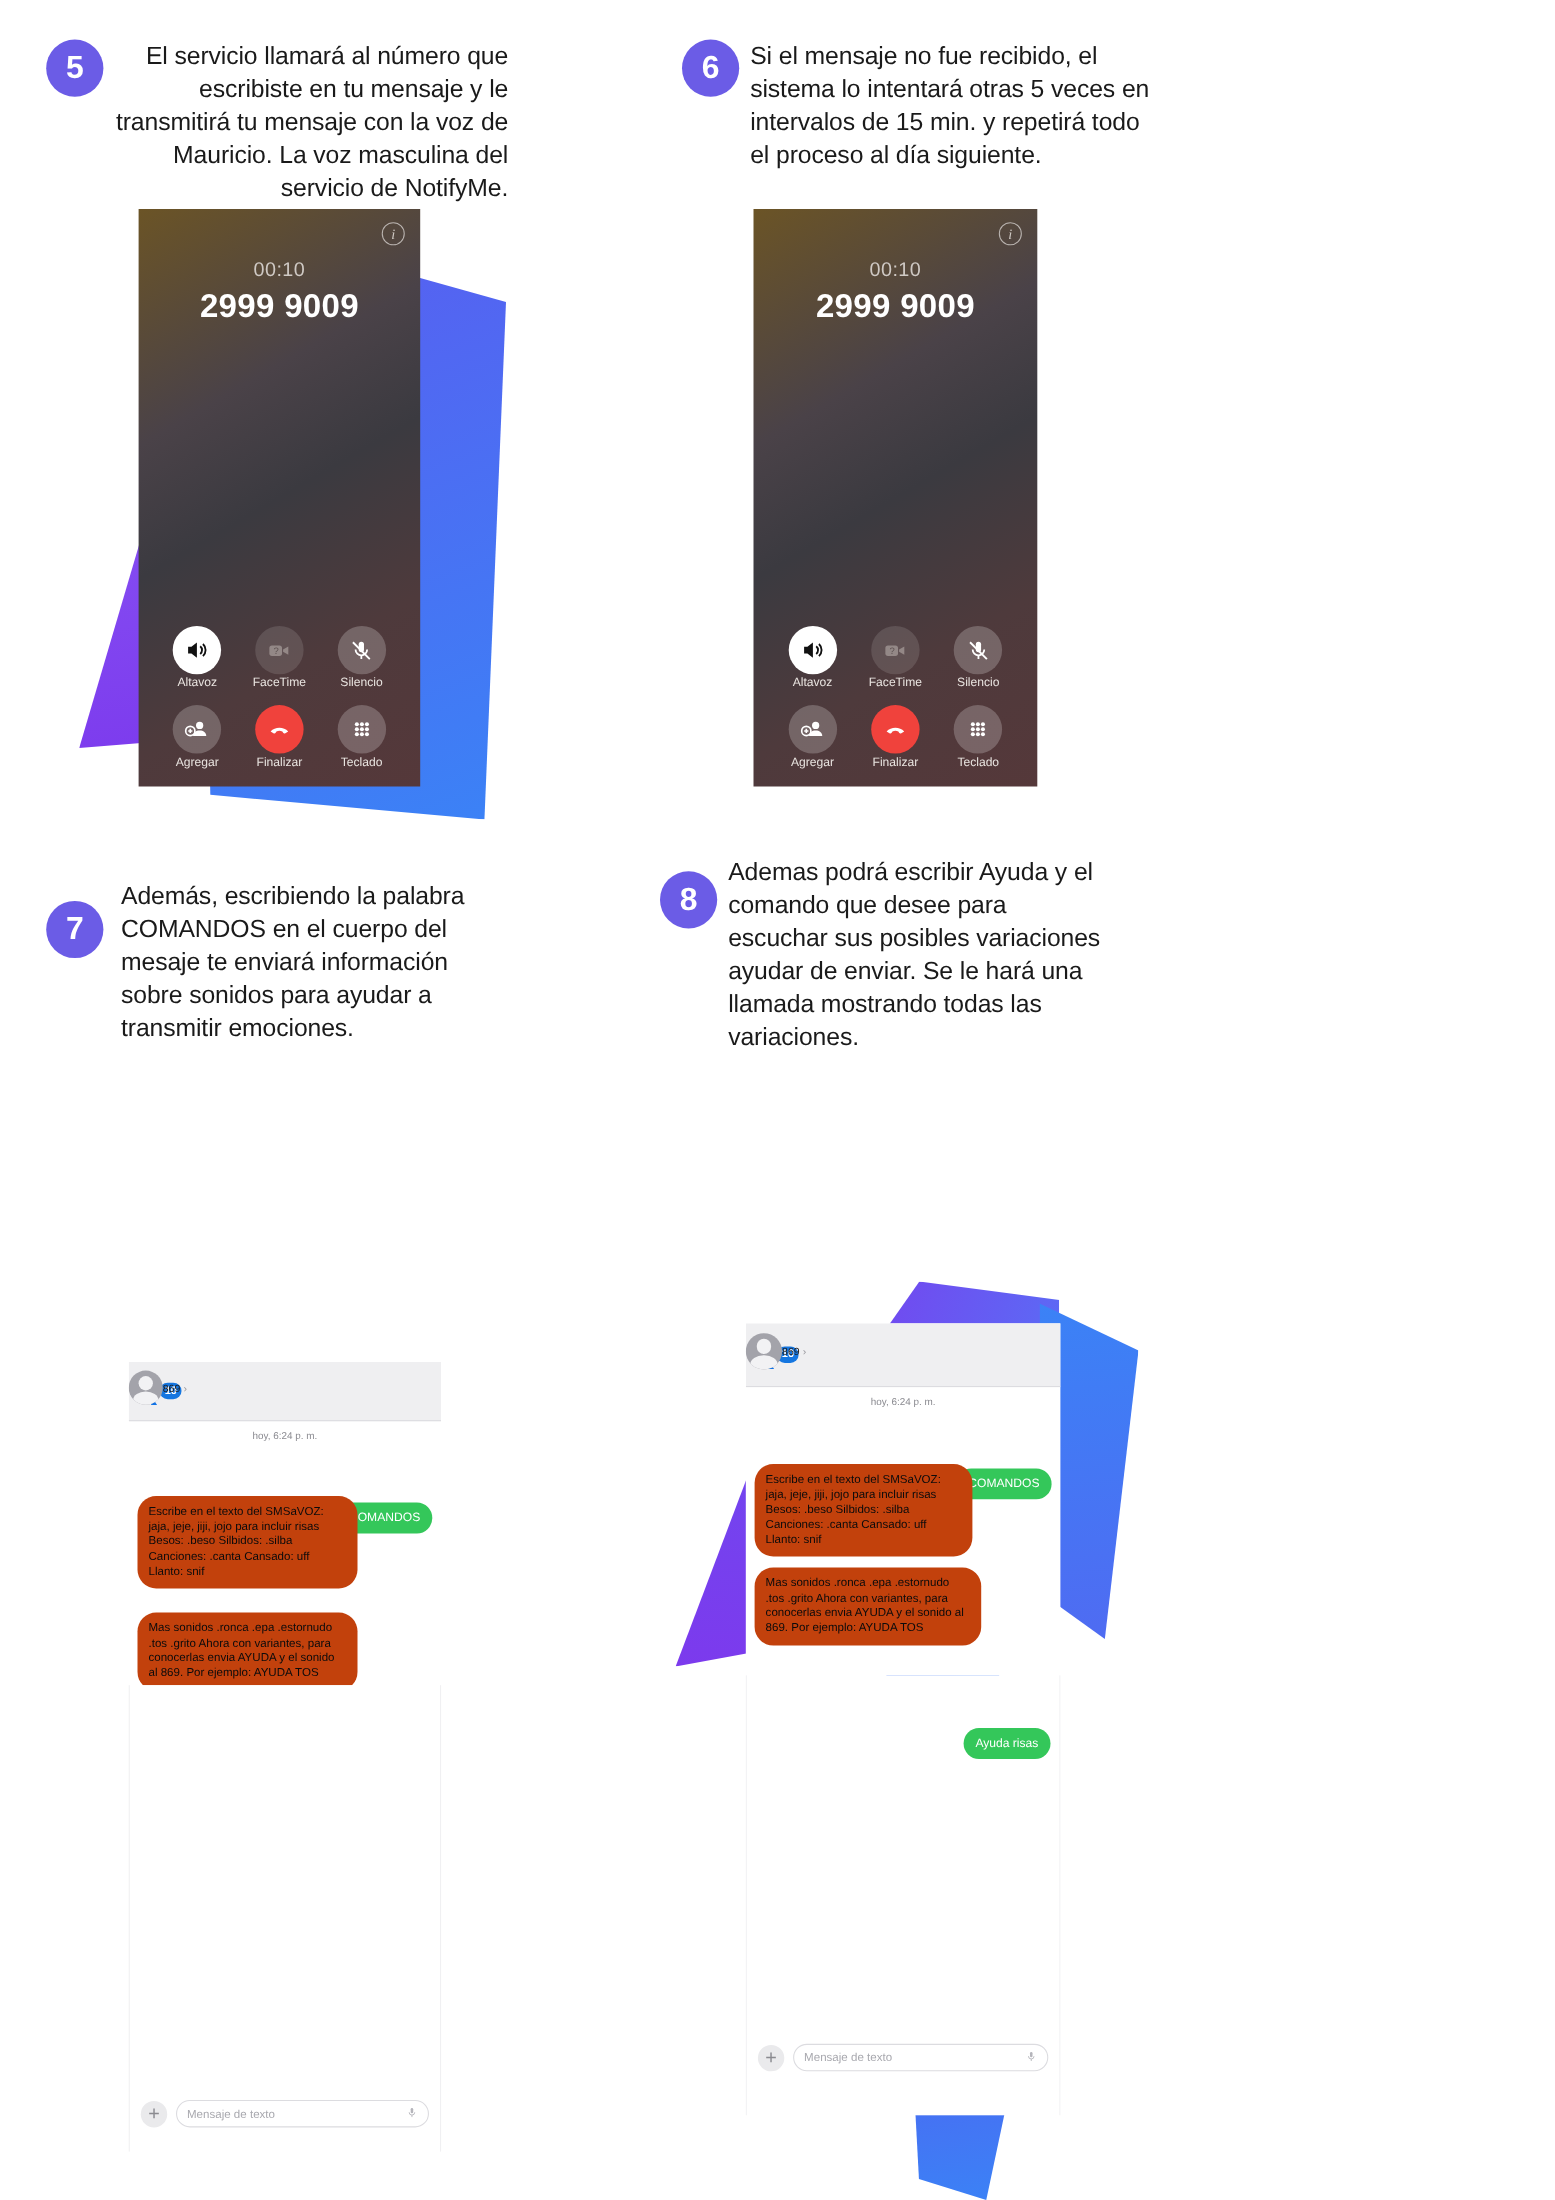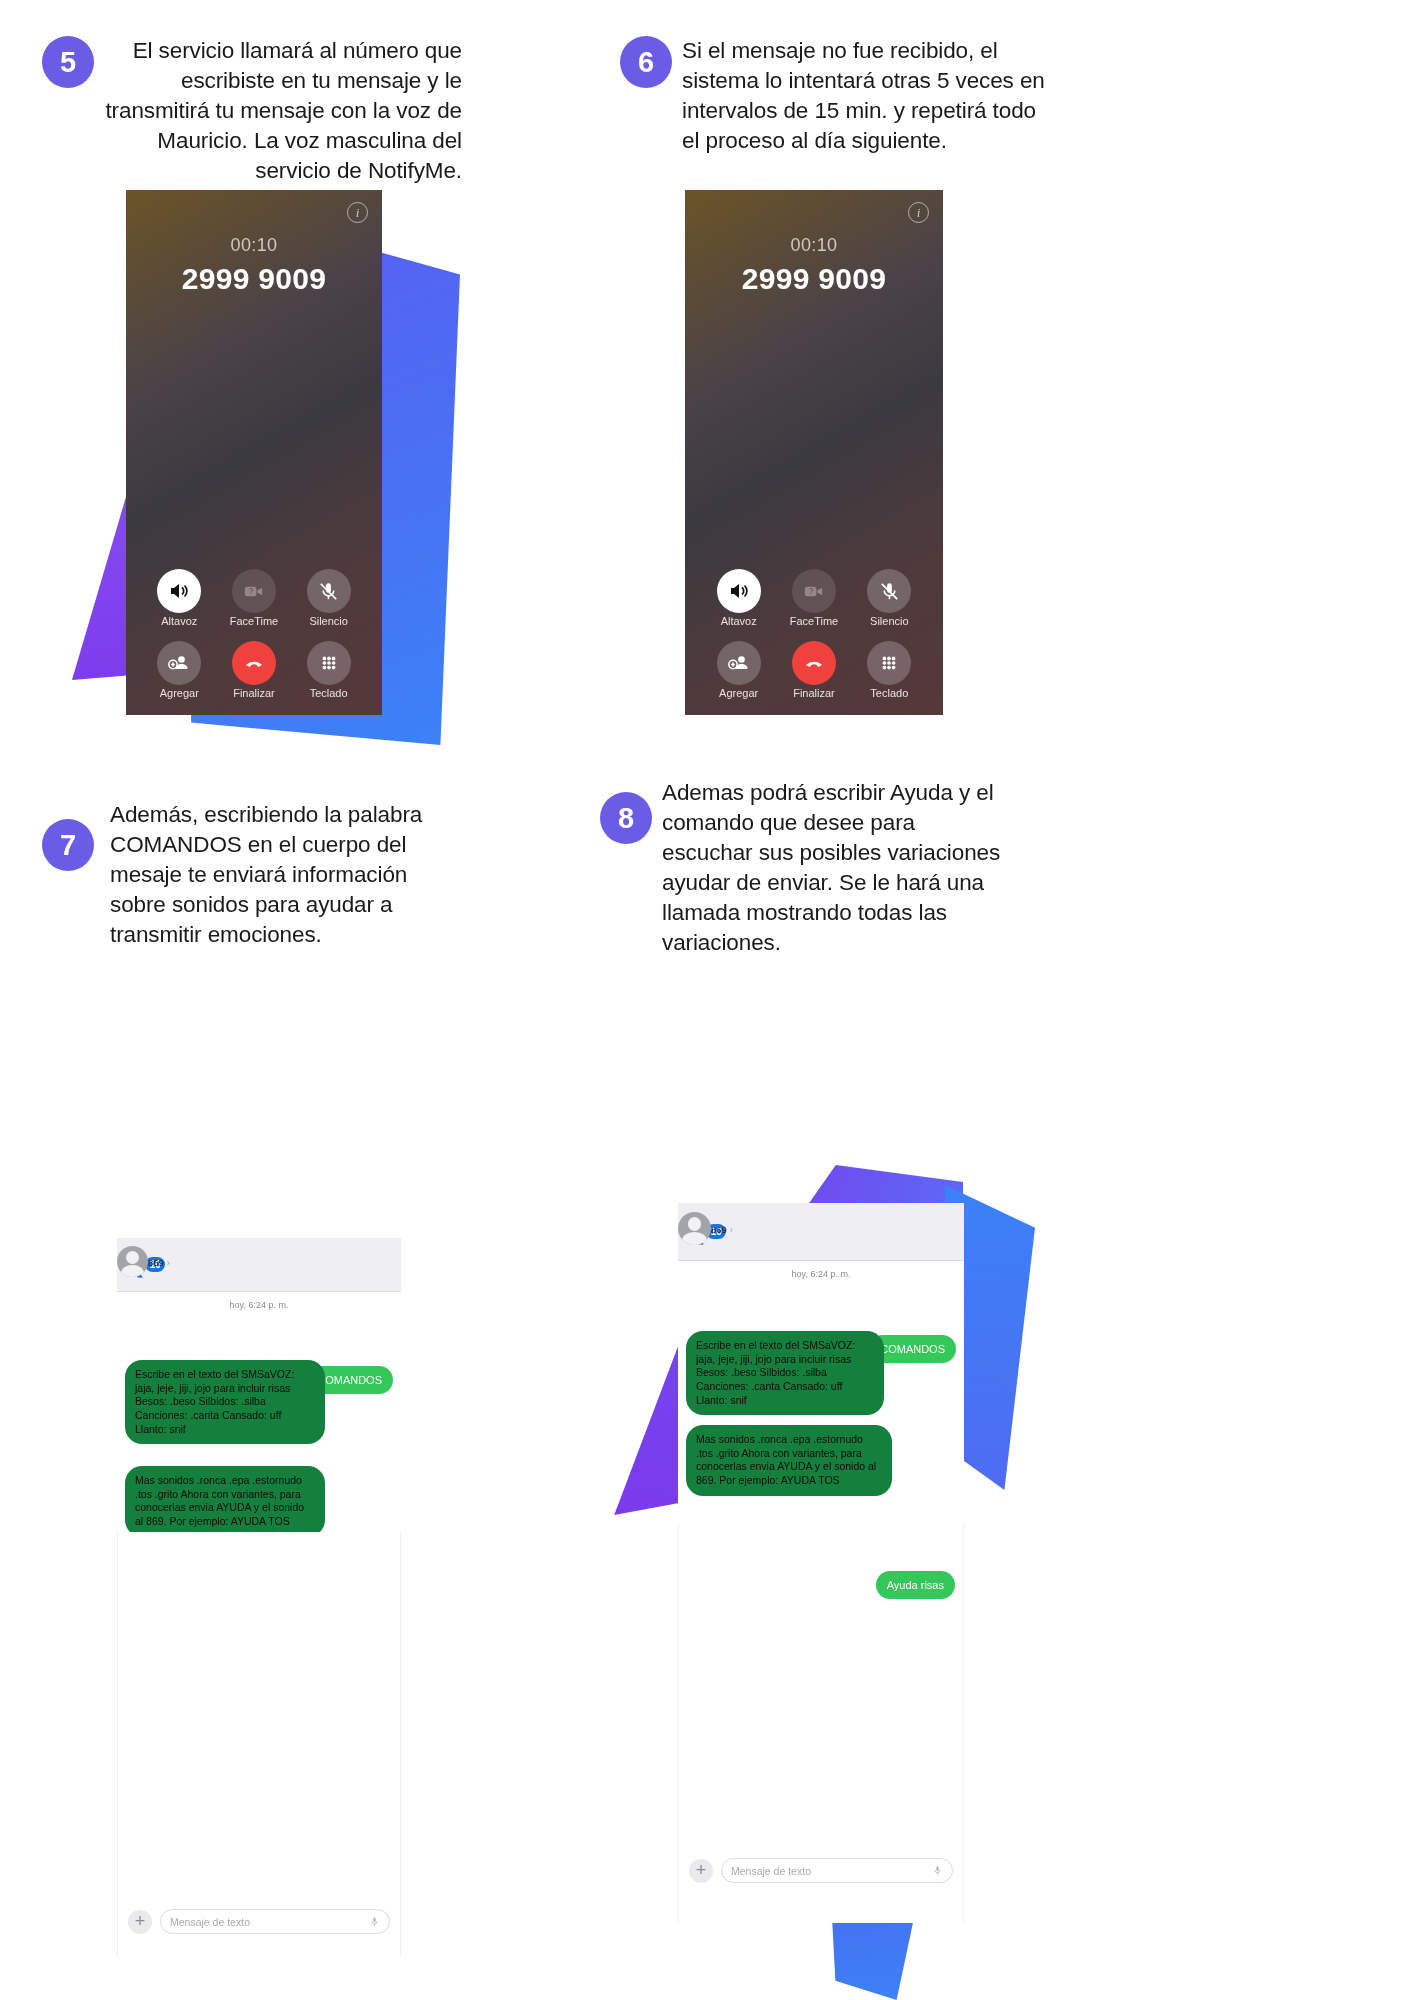--- a/index.html
+++ b/index.html
@@ -82,21 +82,21 @@
     left:29%; top:15%; width:42%; height:42%;
   }
   .avatar::after {
     content:''; position:absolute; border-radius:50% 50% 0 0; background:#f2f2f4;
     left:13%; top:60%; width:74%; height:52%;
   }
   .avatar-name { color:#1d1d1f; display:flex; align-items:center; gap:3px; }
   .avatar-name .ch { color:#9a9aa0; }
   .ts { position:absolute; left:0; right:0; text-align:center; color:#8a8a90; }
   .bub { position:absolute; border-radius: 17px; line-height:1.30; }
-  .bub.in { background:#15803d; color:#0b0b0c; }
+  .bub.in { background:#c2410c; color:#0b0b0c; }
   .bub.out { background:#34c75a; color:#ffffff;margin-top:48px; }
   .inputbar { position:absolute; left:0; right:0; display:flex; align-items:center; }
   .plus {
     border-radius:50%; background:#eaeaec; color:#8b8b90;
     display:flex; align-items:center; justify-content:center; font-weight:300;
   }
   .txtfield {
     flex:1; border:1px solid #dcdce0; border-radius:999px; background:#fff;
     display:flex; align-items:center; justify-content:space-between;
   }

